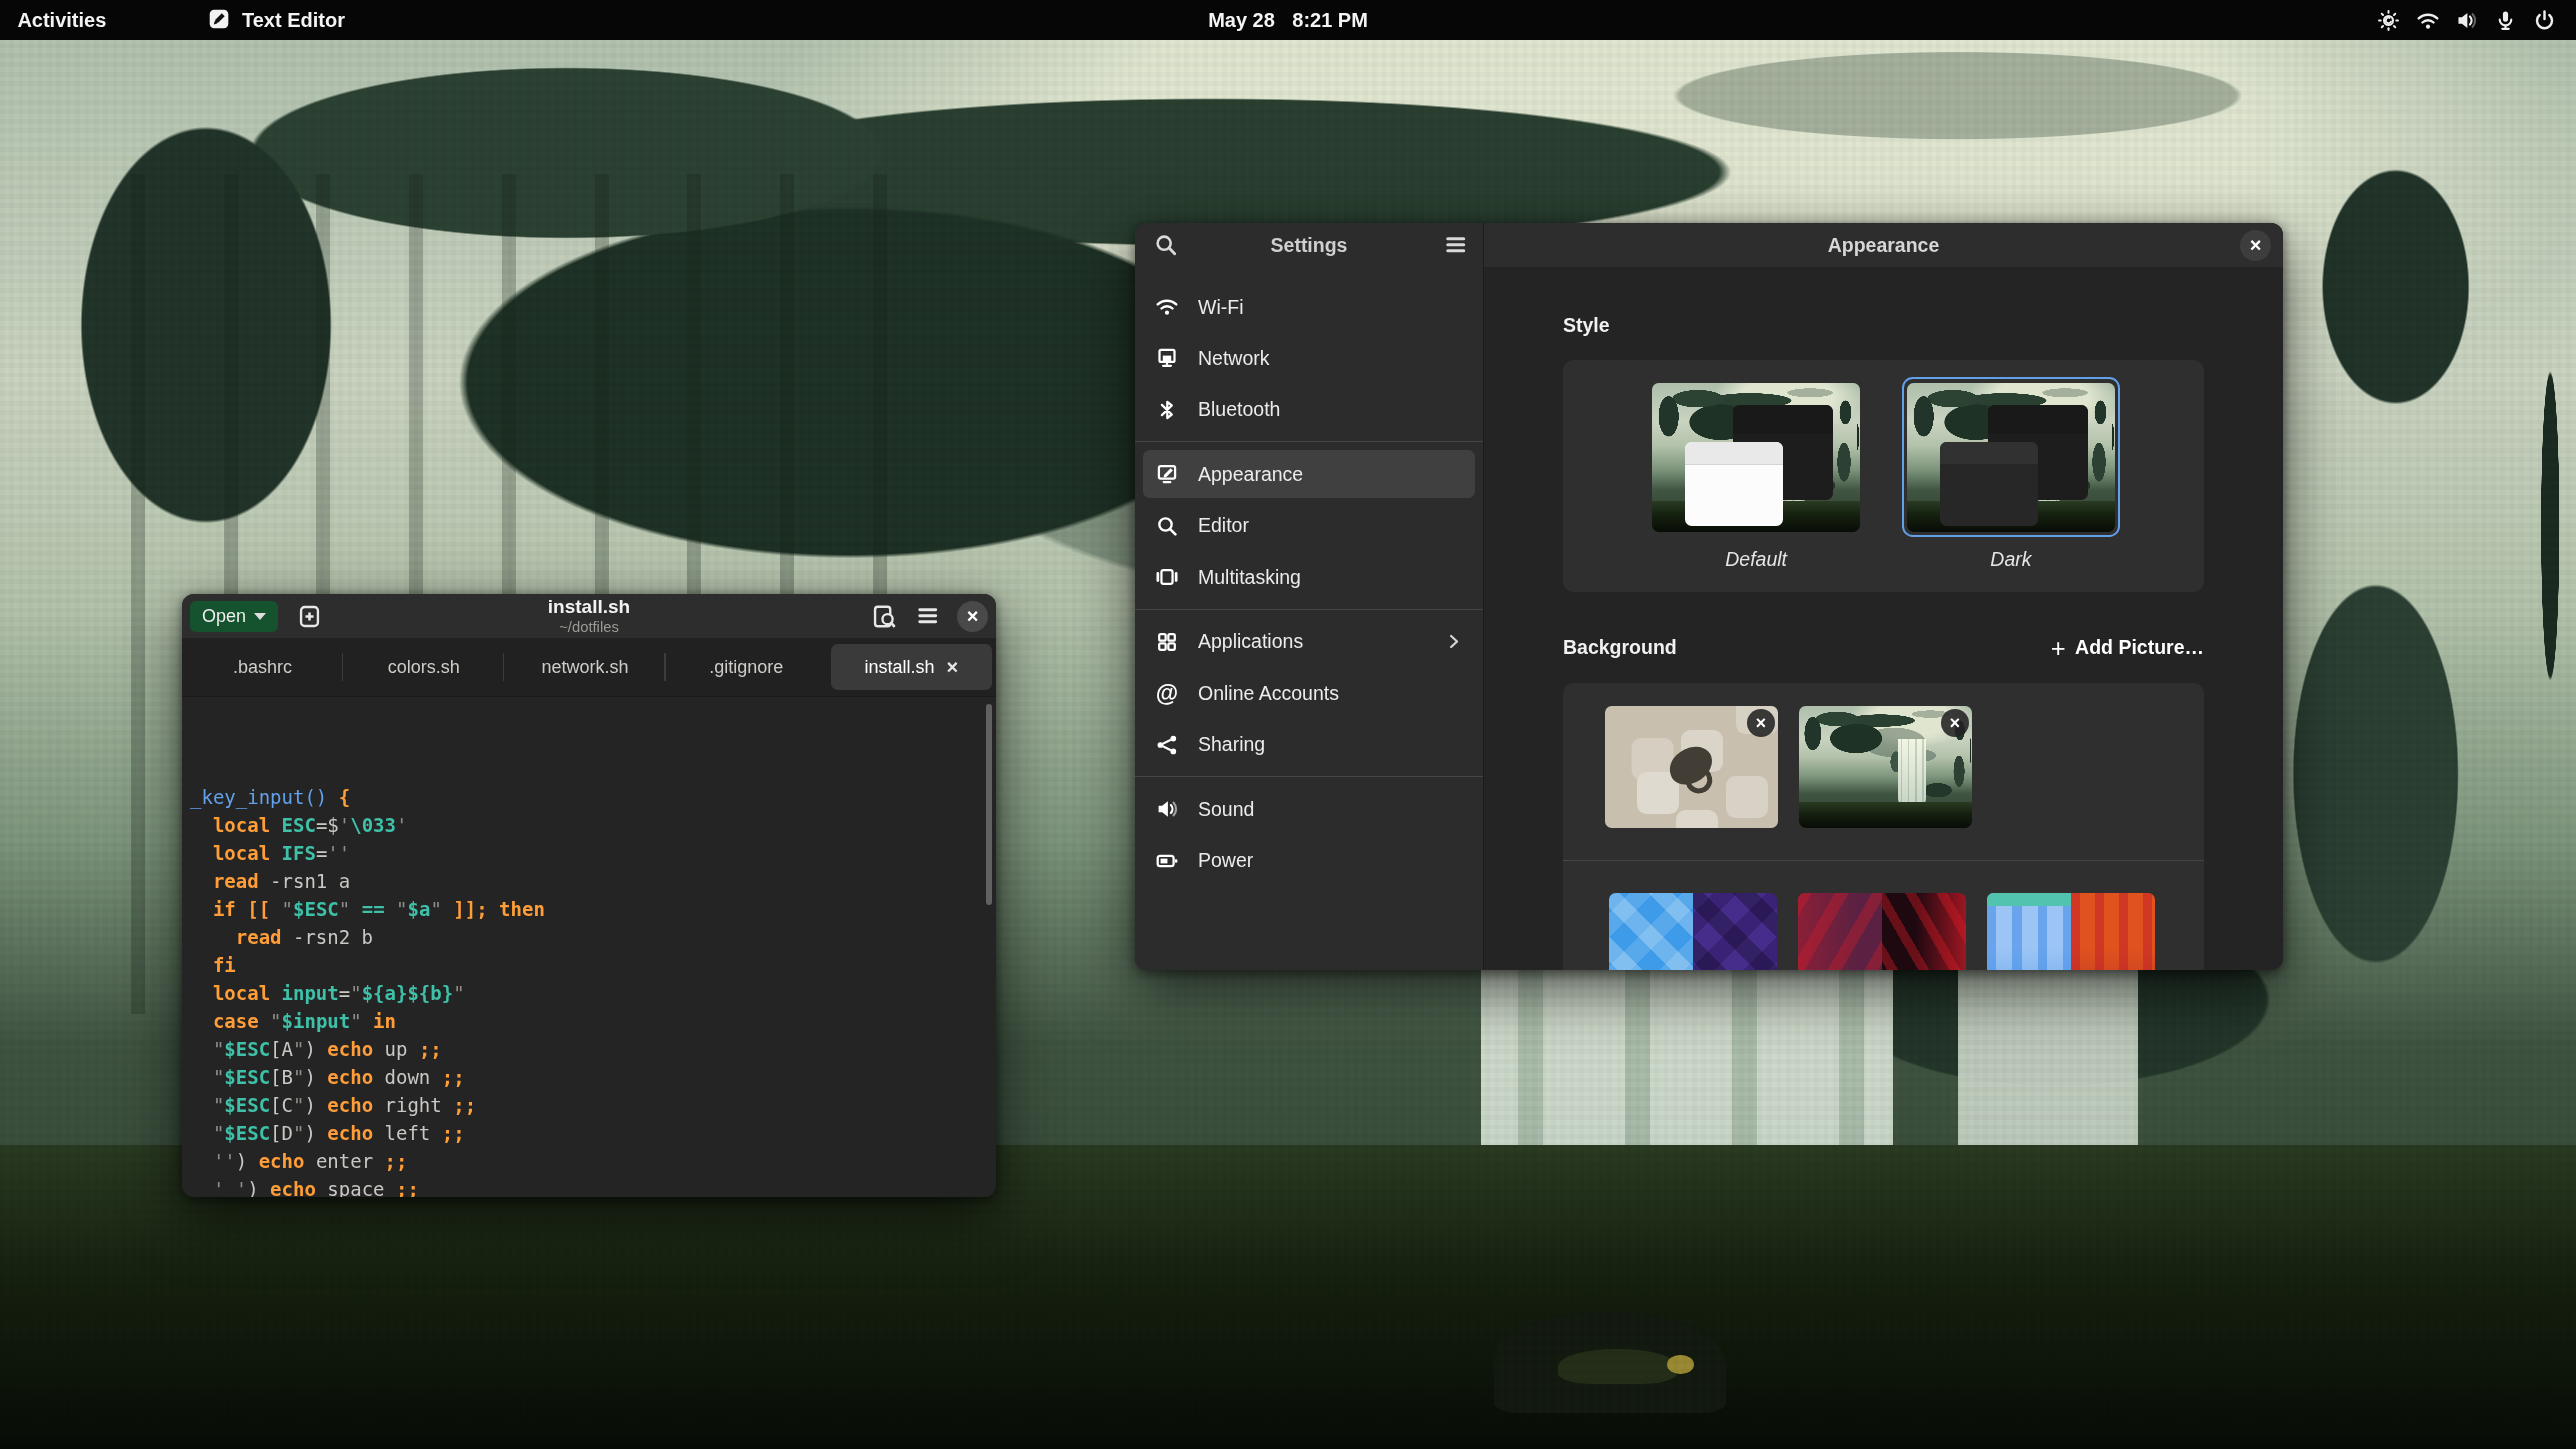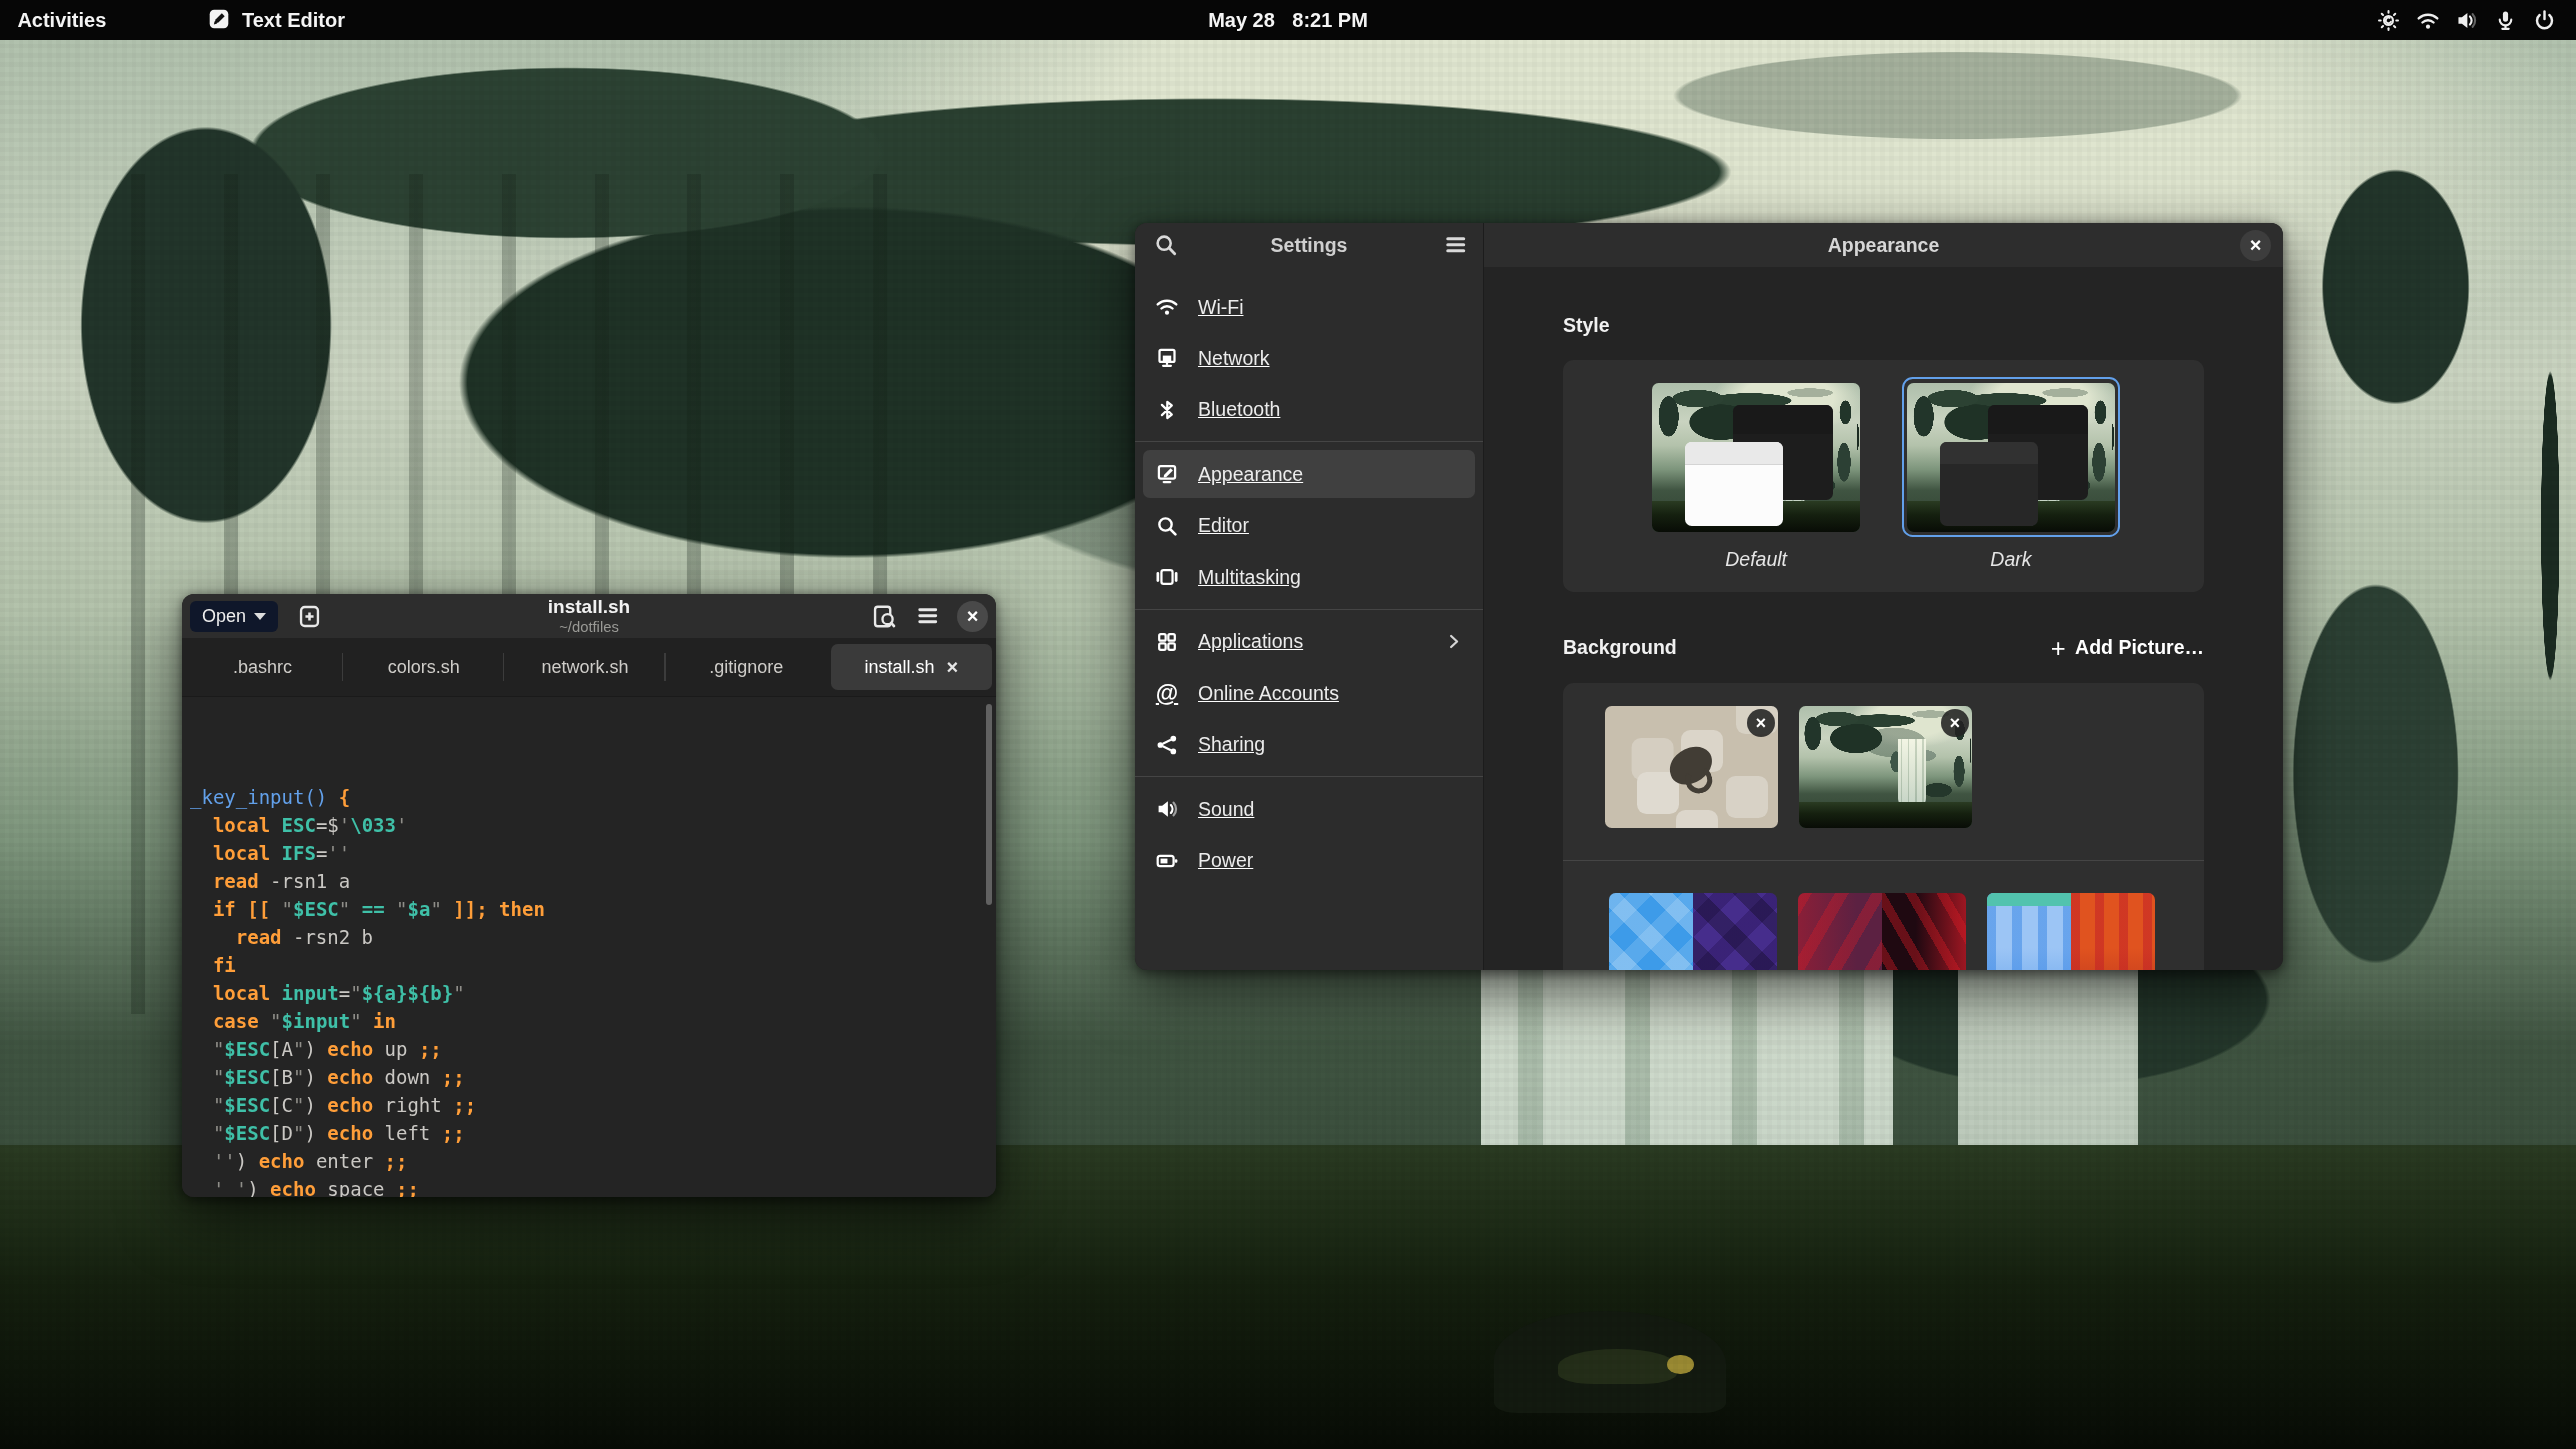--- a/index.html
+++ b/index.html
@@ -65,21 +65,21 @@
 
   
   .window{position:absolute;border-radius:12px;overflow:hidden;
     box-shadow:0 20px 60px rgba(0,0,0,.62),0 2.7px 12px rgba(0,0,0,.5);}
   .headerbar{height:44px;background:#2d2d2d;display:flex;align-items:center;position:relative;}
   .circle-btn{width:31px;height:31px;border-radius:50%;background:#494949;display:flex;
     align-items:center;justify-content:center;font-size:20px;font-weight:700;color:#fff;line-height:1;}
 
   
   #editor{left:182px;top:594px;width:814px;height:603px;background:#242424;}
-  #editor .open-btn{margin-left:8px;height:31px;padding:0 12px;border-radius:6px;background:#0f172a;
+  #editor .open-btn{margin-left:8px;height:31px;padding:0 12px;border-radius:6px;background:#14532d;
     display:flex;align-items:center;gap:8px;font-size:18px;color:#eee;}
   .caret-down{width:0;height:0;border-left:6px solid transparent;border-right:6px solid transparent;
     border-top:7.4px solid #dedede;}
   #editor .newtab-btn{margin-left:16px;width:31px;height:31px;display:flex;align-items:center;justify-content:center;color:#e8e8e8;}
   #editor .titles{position:absolute;left:50%;top:50%;transform:translate(-50%,-50%);text-align:center;}
   #editor .titles .t{font-size:19px;font-weight:700;color:#f2f2f2;}
   #editor .titles .s{font-size:14.8px;color:#9a9a96;margin-top:1.3px;}
   #editor .hdr-right{position:absolute;right:8px;display:flex;align-items:center;gap:13.4px;}
   #editor .icon-btn{width:31px;height:31px;display:flex;align-items:center;justify-content:center;color:#e8e8e8;}
 
@@ -97,21 +97,21 @@
   .tok-p{color:var(--c-plain,#cac8c4);}
   .tok-k{color:var(--c-keyword,#ff9e39);font-weight:700;}
   .tok-f{color:var(--c-function,#62a0ea);}
   .tok-v{color:var(--c-variable,#3fc0a8);font-weight:700;}
   .tok-q{color:var(--c-quote,#8f8e89);}
   #code .scrollbar{position:absolute;right:4px;top:6.7px;width:6px;height:201px;border-radius:3.4px;
     background:rgba(255,255,255,.28);}
 
   
   #settings{left:1135px;top:223px;width:1148px;height:747px;background:#242424;display:flex;}
-  #sidebar{width:348px;background:#2c2c2c;border-right:1.3px solid #1c1c1c;display:flex;flex-direction:column;text-decoration:underline;}
+  #sidebar{width:348px;background:#2c2c2c;border-right:1.3px solid #1c1c1c;display:flex;flex-direction:column;}
   #sidebar .headerbar{background:#2c2c2c;}
   #sidebar .search-btn{margin-left:14.8px;width:31px;height:31px;display:flex;align-items:center;justify-content:center;color:#d9d9d9;}
   #sidebar .sb-title{position:absolute;left:50%;top:50%;transform:translate(-50%,-50%);
     font-size:19.5px;font-weight:700;color:#cfcfcf;}
   #sidebar .menu-btn{position:absolute;right:12px;width:31px;height:31px;display:flex;align-items:center;justify-content:center;color:#d9d9d9;}
   #sidebar-list{flex:1;overflow:hidden;padding:16px 8px 0 8px;}
   .side-row{height:48px;margin-bottom:3.4px;border-radius:6.7px;display:flex;align-items:center;
     padding:0 12px;gap:19px;color:#ececec;font-size:19.5px;}
   .side-row.selected{background:#404040;}
   .side-row .icon{width:24px;height:24px;flex:0 0 24px;color:#fff;display:flex;align-items:center;justify-content:center;}

